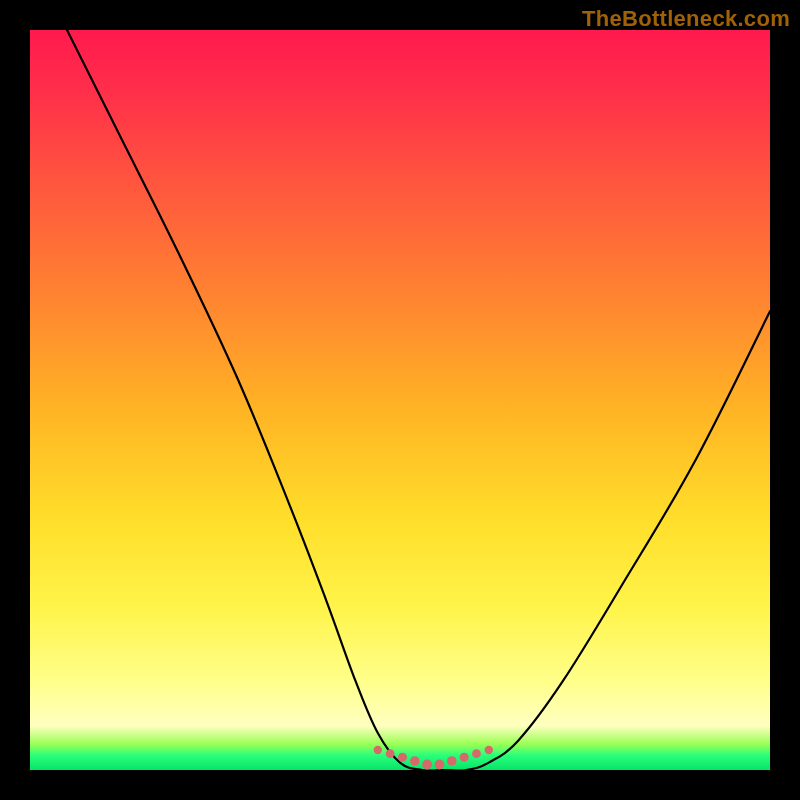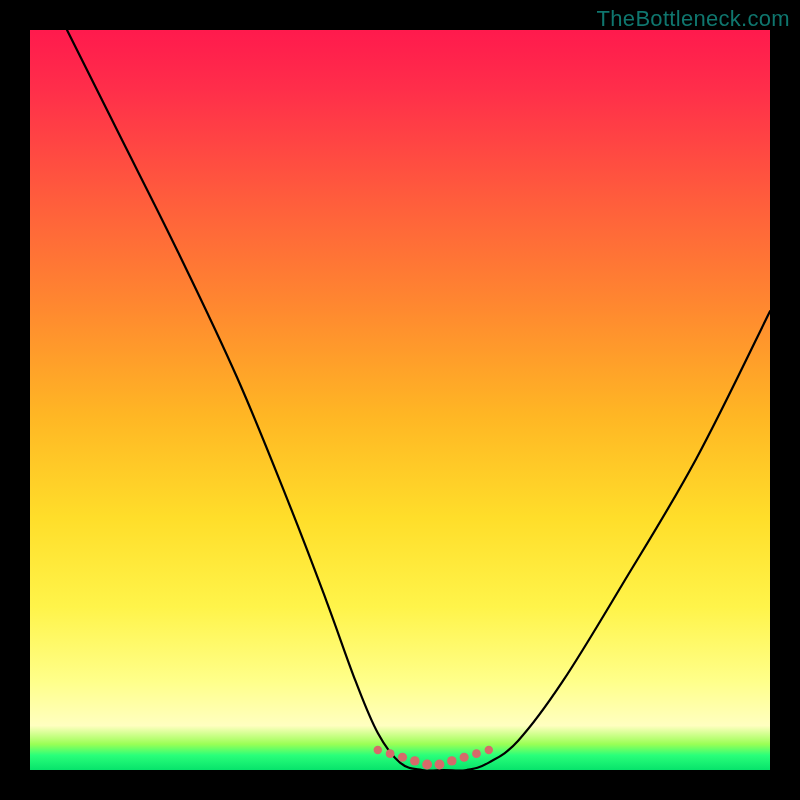--- a/index.html
+++ b/index.html
@@ -14,23 +14,23 @@
   .frame {
     position: relative;
     width: 800px;
     height: 800px;
     background: #000;
   }
   .watermark {
     position: absolute;
     top: 6px;
     right: 10px;
-    color: #0f766e;
+    color: #a16207;
     font-size: 22px;
-    font-weight: 400;
+    font-weight: 700;
     letter-spacing: 0.3px;
     z-index: 5;
   }
   .plot-area {
     position: absolute;
     left: 30px;
     top: 30px;
     width: 740px;
     height: 740px;
     

